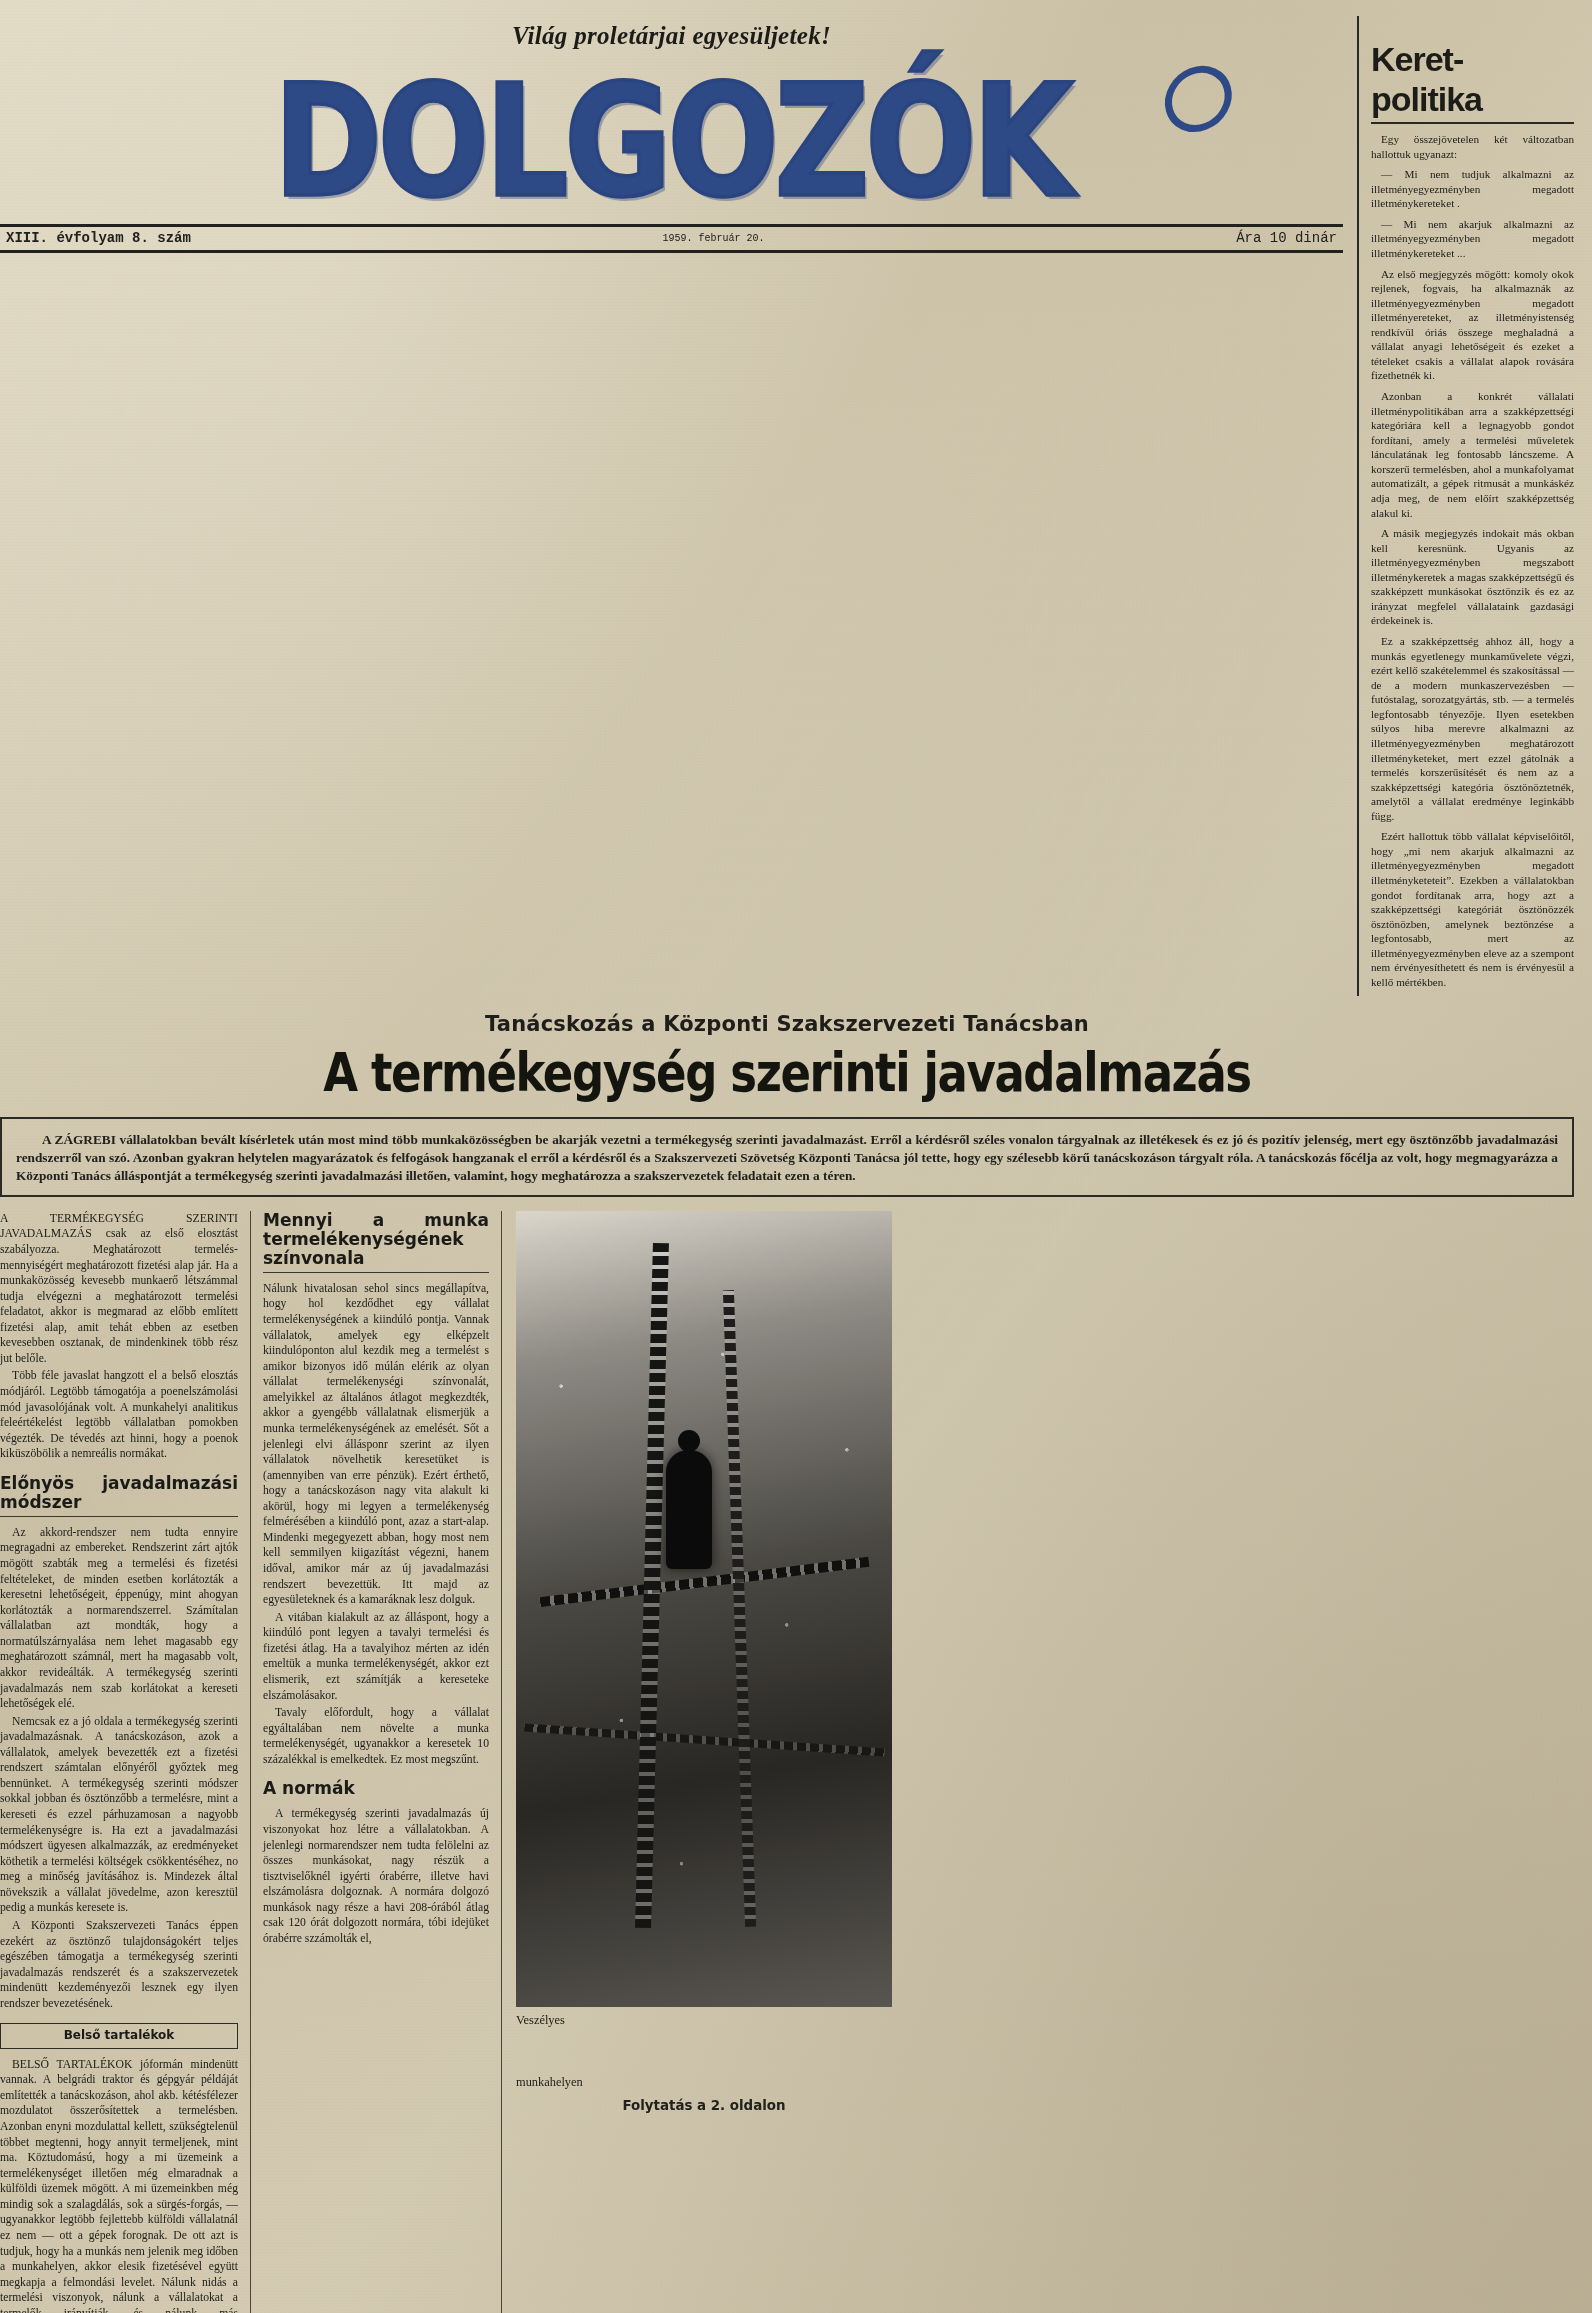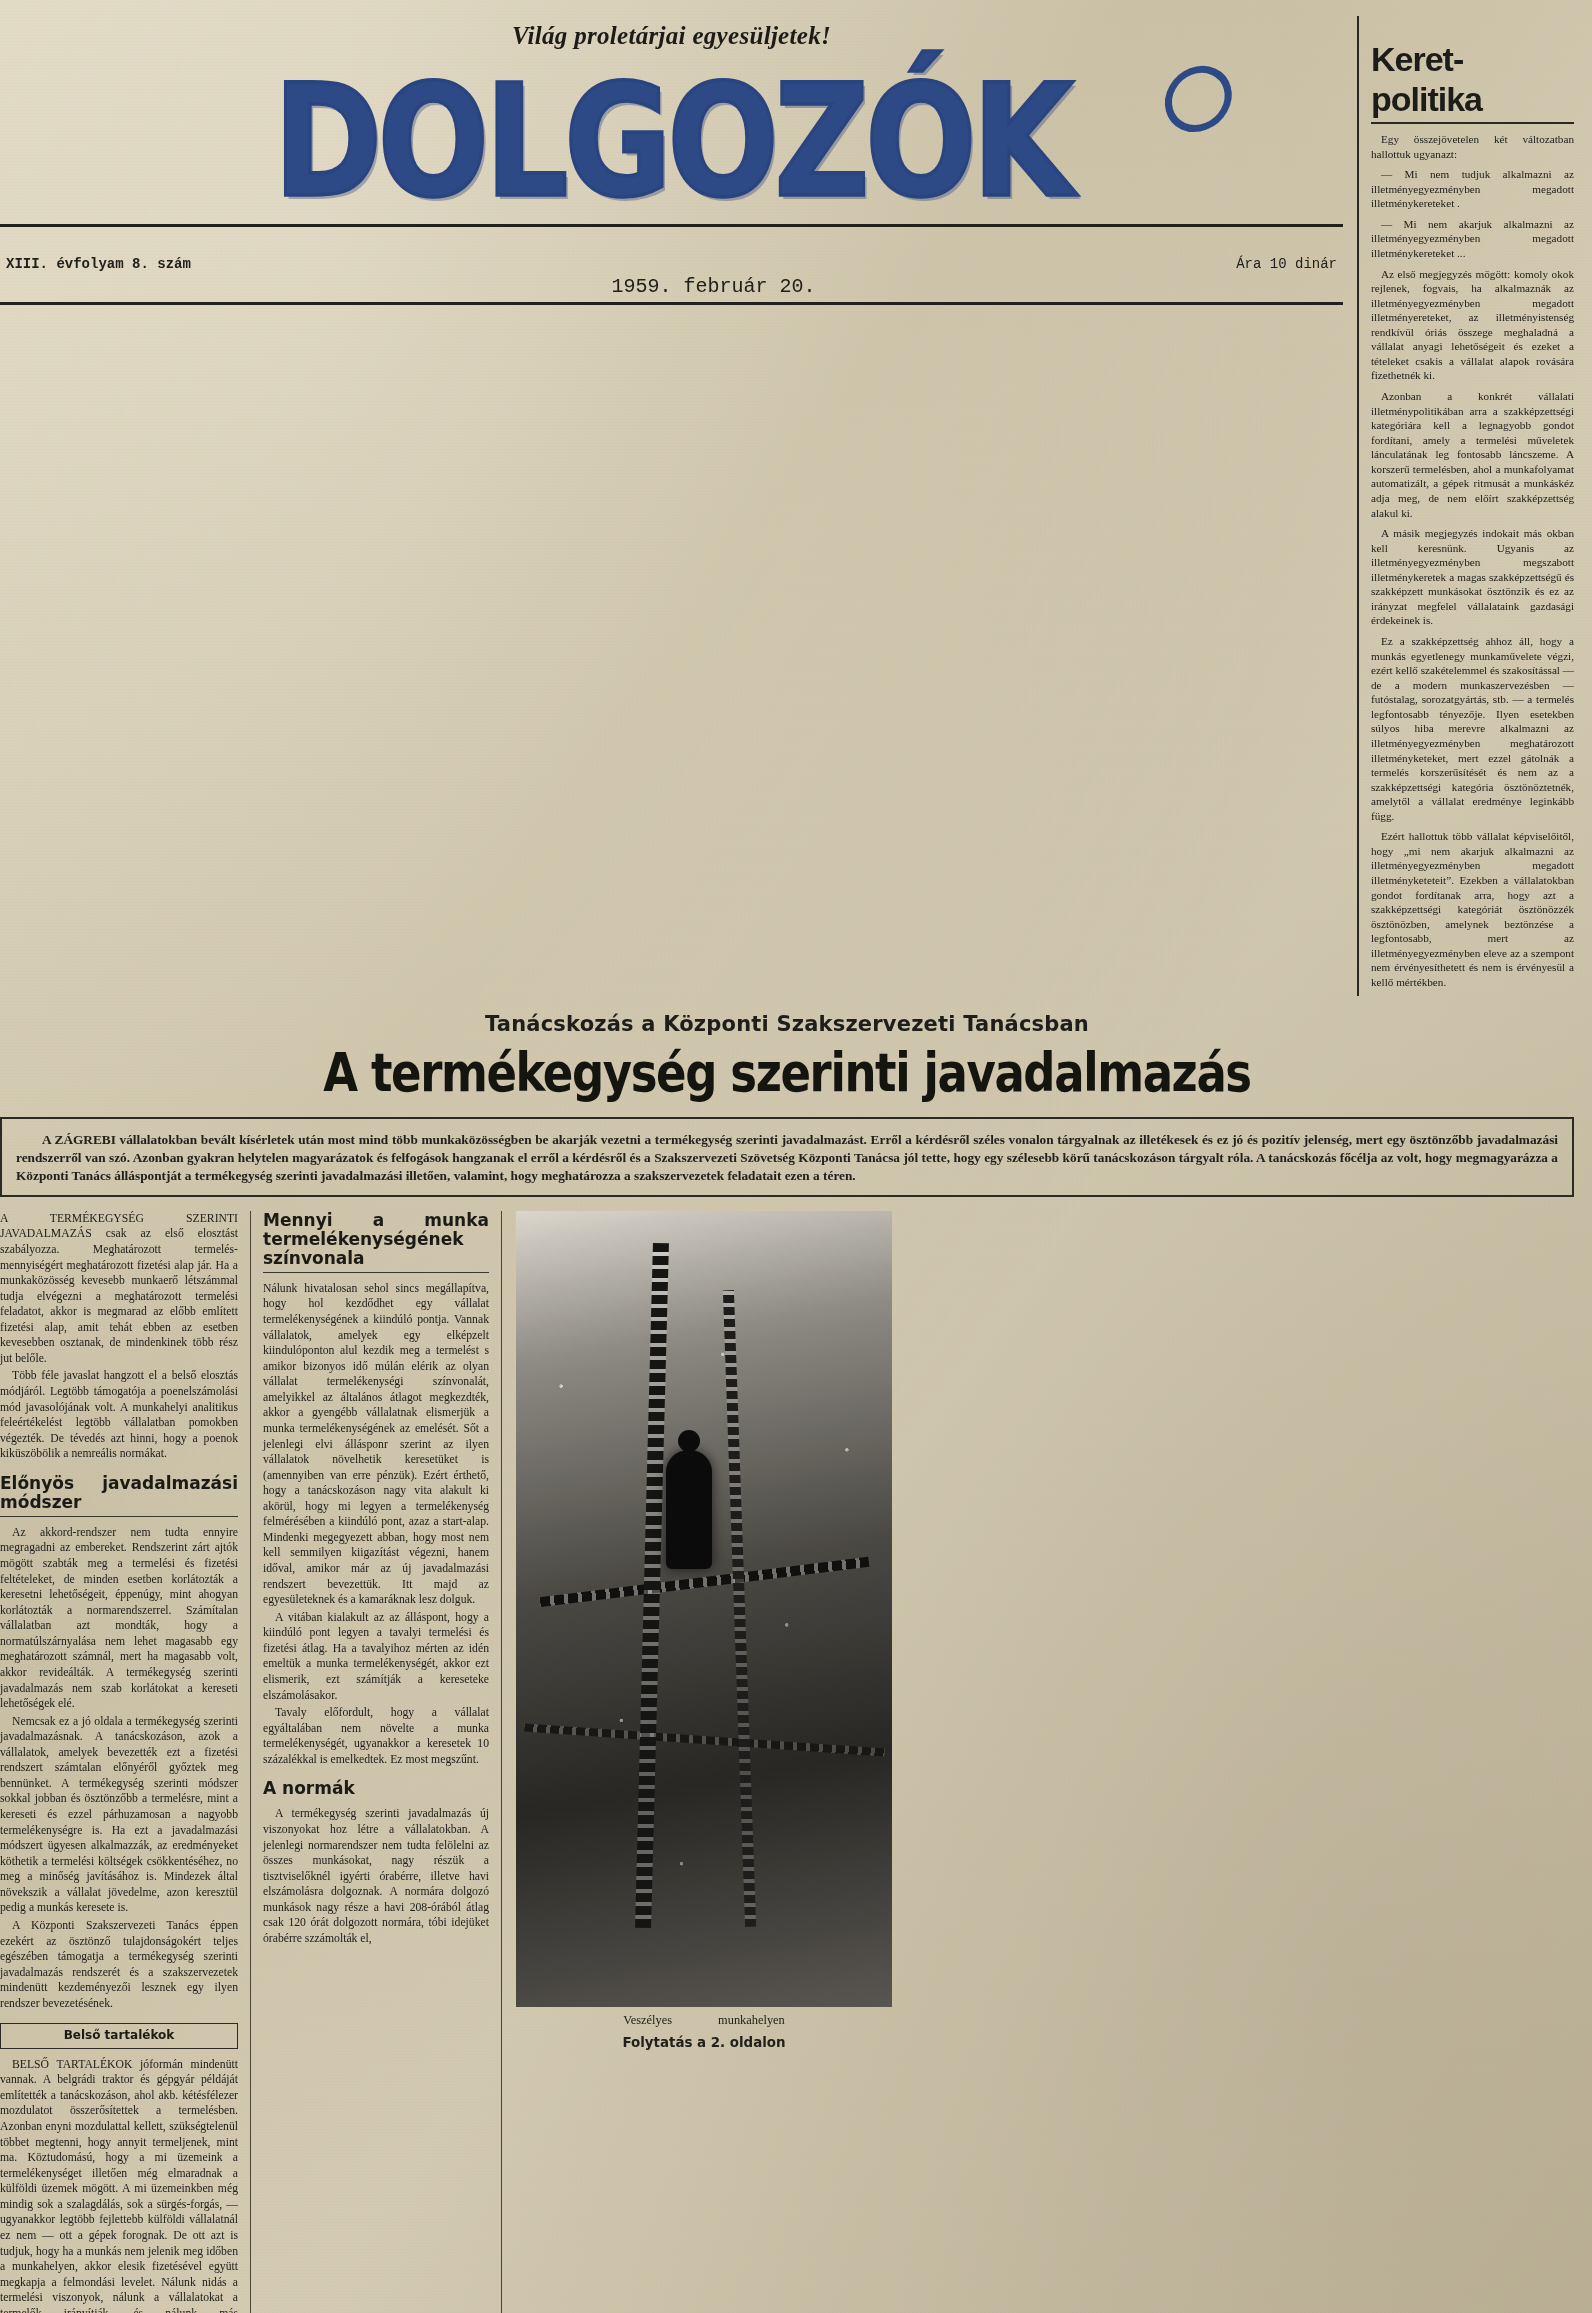--- a/index.html
+++ b/index.html
@@ -86,21 +86,21 @@
     justify-content: space-between;
     align-items: center;
     border-top: 3px solid #21211d;
     border-bottom: 3px solid #21211d;
     padding: 3px 6px 4px 6px;
     margin-top: 8px;
     font-size: 15px;
     font-family: Liberation Mono, monospace;
   }
   .issueline .vol { font-weight: bold; font-size: 14px; }
-  .issueline .date { font-size: 20px; margin-top: 45px; }
+  .issueline .date { font-size: 10px; }
   .issueline .price { font-size: 14px; }
 
   
   .rail {
     width: 217px;
     flex: 0 0 217px;
     margin-left: 14px;
     border-left: 2px solid #2a2a24;
     padding-left: 12px;
     box-sizing: border-box;
@@ -280,20 +280,21 @@
       radial-gradient(circle at 88% 30%, rgba(255,255,255,0.5) 0 1.5px, rgba(0,0,0,0) 2px),
       radial-gradient(circle at 44% 82%, rgba(255,255,255,0.4) 0 1.5px, rgba(0,0,0,0) 2px);
   }
   .photo-caption {
     display: flex;
     justify-content: center;
     gap: 46px;
     font-size: 12.4px;
     padding-top: 5px;
     font-family: "Liberation Serif", serif;
+    flex-direction: column;
   }
 
   .continued {
     font-family: "DejaVu Sans", sans-serif;
     font-weight: bold;
     font-size: 13.4px;
     text-align: center;
     margin-top: 6px;
   }
 </style>

